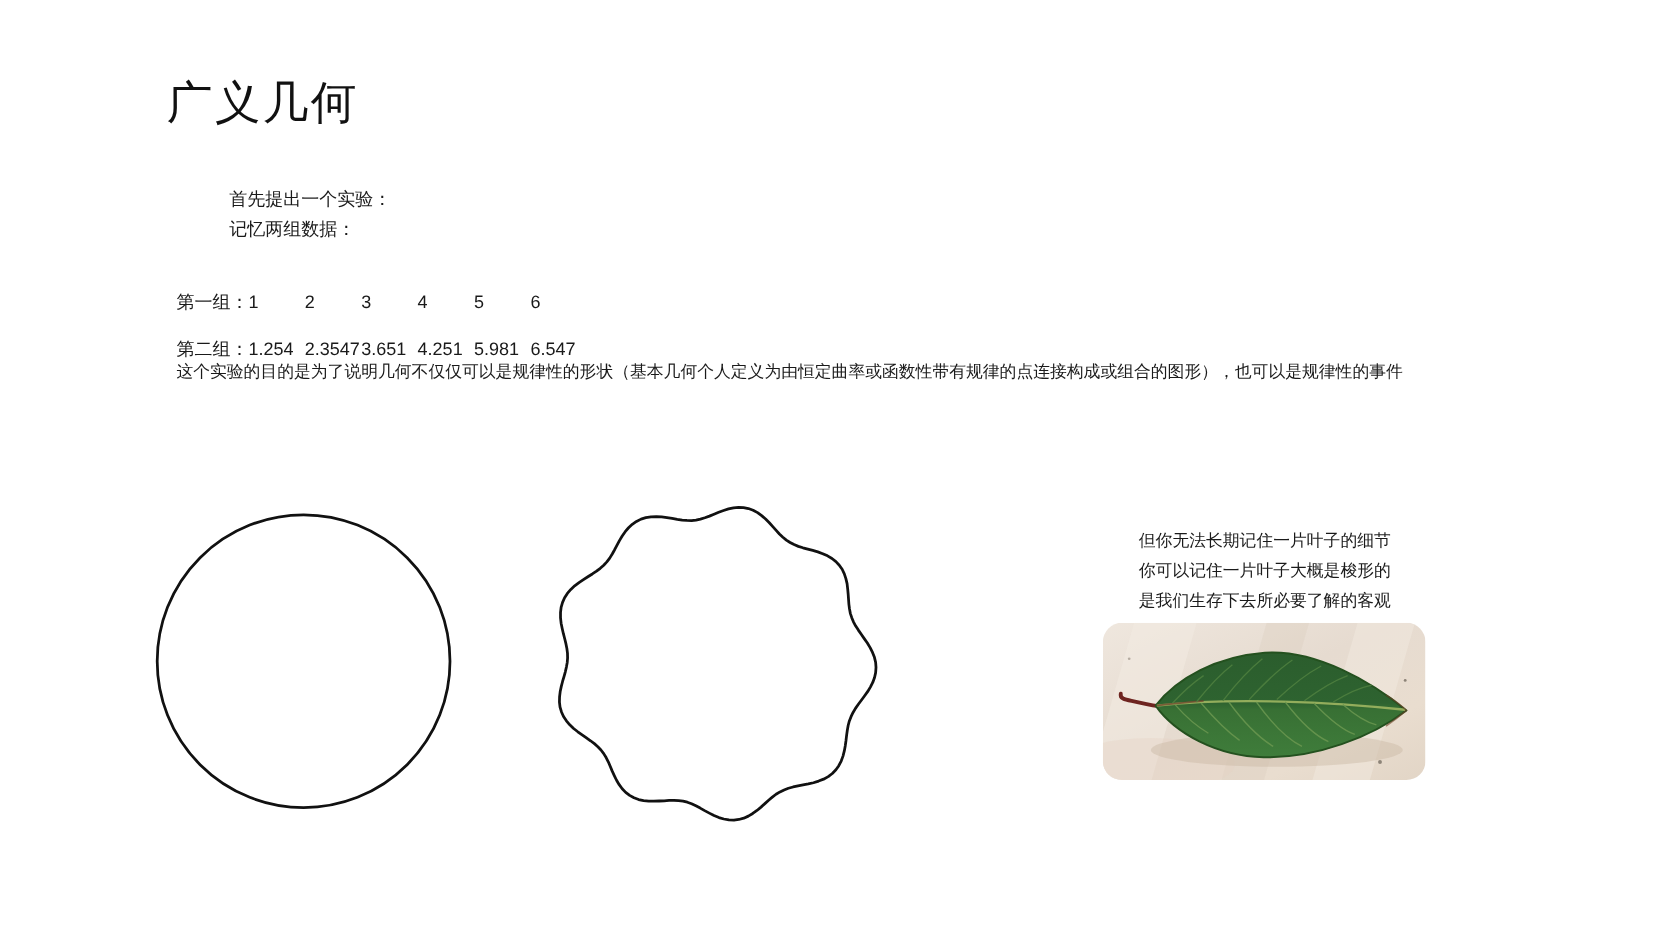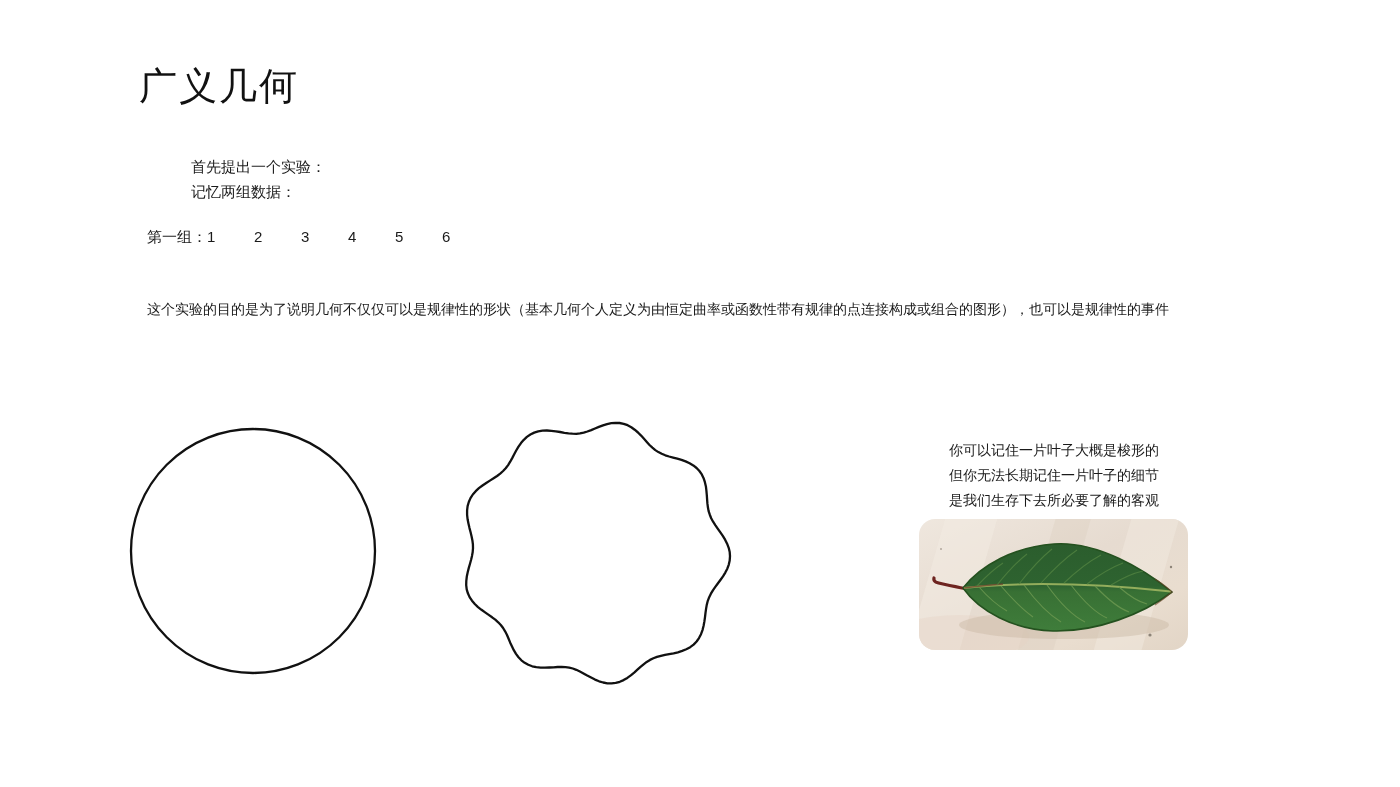--- a/index.html
+++ b/index.html
@@ -15,21 +15,21 @@
     line-height:48px; white-space:nowrap;
   }
   .intro {
     position:absolute; left:147px; top:154px;
     font-size:15px; line-height:25px; white-space:nowrap;margin-left:44px;
   }
   .dataset {
     position:absolute; left:147px; top:225px;
     font-size:15px; line-height:23px;
   }
-  .dataset-row { display:flex; white-space:nowrap; }
+  .dataset-row { display:flex; white-space:nowrap;margin-top:16px; }
   .dataset-label { width:60px; }
   .dataset-value { width:47px; }
   .dataset-value:last-child { width:auto; }
   .paragraph {
     position:absolute; left:147px; top:297px;
     font-size:14px; line-height:25px; white-space:nowrap;text-align:right;
   }
   .figure { position:absolute; }
   .figure-circle { left:127px; top:424px; }
   .figure-irregular { left:457px; top:413px; }
@@ -57,37 +57,46 @@
   <div class="dataset">
     <div class="dataset-row">
       <span class="dataset-label">第一组：</span>
       <span class="dataset-value">1</span>
       <span class="dataset-value">2</span>
       <span class="dataset-value">3</span>
       <span class="dataset-value">4</span>
       <span class="dataset-value">5</span>
       <span class="dataset-value">6</span>
     </div>
+    <div class="dataset-row">
+      <span class="dataset-label">第二组：</span>
+      <span class="dataset-value">1.254</span>
+      <span class="dataset-value">2.3547</span>
+      <span class="dataset-value">3.651</span>
+      <span class="dataset-value">4.251</span>
+      <span class="dataset-value">5.981</span>
+      <span class="dataset-value">6.547</span>
+    </div>
   </div>
 
   <div class="paragraph">
     <div>这个实验的目的是为了说明几何不仅仅可以是规律性的形状（基本几何个人定义为由恒定曲率或函数性带有规律的点连接构成或组合的图形），也可以是规律性的事件</div>
   </div>
 
   <svg class="figure figure-circle" width="252" height="252" viewBox="0 0 252 252">
     <circle cx="126" cy="127" r="122" fill="none" stroke="#111111" stroke-width="2.3"></circle>
   </svg>
 
   <svg class="figure figure-irregular" width="276" height="276" viewBox="0 0 276 276">
     <path d="M272.7,139.0L273.0,143.2L272.7,147.5L271.8,151.6L270.3,155.7L268.3,159.6L266.0,163.4L263.4,167.0L260.8,170.5L258.3,173.9L255.9,177.3L253.9,180.7L252.2,184.2L250.8,187.8L249.8,191.6L249.1,195.6L248.5,199.8L248.0,204.1L247.4,208.4L246.6,212.8L245.5,217.1L244.0,221.2L242.0,225.1L239.6,228.5L236.6,231.6L233.2,234.2L229.3,236.3L225.2,237.9L220.9,239.3L216.6,240.3L212.2,241.1L208.0,241.9L203.9,242.8L200.0,243.9L196.4,245.3L193.0,246.9L189.7,248.9L186.6,251.3L183.5,253.9L180.4,256.7L177.2,259.6L173.8,262.4L170.3,264.9L166.6,267.1L162.8,268.8L158.7,269.9L154.6,270.4L150.4,270.3L146.2,269.5L142.1,268.3L138.0,266.6L134.1,264.6L130.2,262.5L126.5,260.4L122.9,258.5L119.3,256.8L115.8,255.5L112.2,254.6L108.5,254.1L104.6,253.9L100.6,254.0L96.5,254.3L92.3,254.5L87.9,254.7L83.6,254.6L79.3,254.2L75.2,253.3L71.3,251.8L67.7,249.8L64.4,247.3L61.5,244.3L59.0,240.9L56.8,237.2L54.9,233.3L53.1,229.4L51.5,225.5L49.9,221.8L48.1,218.3L46.1,215.0L43.8,212.0L41.2,209.3L38.3,206.7L35.1,204.3L31.7,201.9L28.1,199.4L24.5,196.8L21.0,194.1L17.8,191.0L15.0,187.7L12.6,184.1L10.9,180.3L9.7,176.3L9.2,172.1L9.3,167.8L9.8,163.5L10.7,159.2L11.8,154.9L13.0,150.8L14.1,146.8L15.0,142.9L15.7,139.0L16.0,135.2L15.9,131.3L15.4,127.4L14.6,123.4L13.6,119.3L12.5,115.1L11.5,110.7L10.6,106.3L10.1,101.9L10.1,97.4L10.6,93.1L11.8,89.0L13.5,85.1L15.8,81.5L18.7,78.2L21.9,75.2L25.5,72.5L29.2,70.0L32.9,67.6L36.6,65.3L40.1,63.0L43.2,60.6L46.1,58.0L48.7,55.2L51.1,52.1L53.2,48.7L55.2,45.1L57.2,41.3L59.2,37.5L61.5,33.7L64.0,30.1L66.8,26.8L69.9,23.9L73.4,21.5L77.2,19.6L81.2,18.4L85.5,17.7L89.9,17.5L94.4,17.8L98.8,18.3L103.1,19.0L107.4,19.8L111.5,20.4L115.4,20.7L119.3,20.8L123.0,20.4L126.7,19.6L130.4,18.5L134.2,17.1L138.0,15.5L141.9,13.9L146.0,12.4L150.1,11.1L154.3,10.2L158.5,9.8L162.6,10.0L166.7,10.8L170.6,12.2L174.3,14.2L177.7,16.7L181.0,19.5L184.1,22.6L187.0,25.8L189.8,29.0L192.5,32.0L195.4,34.7L198.3,37.1L201.4,39.1L204.7,40.8L208.3,42.3L212.1,43.5L216.1,44.6L220.3,45.7L224.5,46.9L228.6,48.4L232.6,50.2L236.3,52.4L239.6,55.0L242.4,58.0L244.8,61.4L246.6,65.2L247.9,69.2L248.9,73.4L249.4,77.7L249.8,82.0L250.1,86.3L250.4,90.4L250.9,94.3L251.6,98.1L252.8,101.7L254.2,105.2L256.1,108.7L258.3,112.1L260.7,115.6L263.2,119.2L265.8,122.9L268.1,126.7L270.1,130.7L271.7,134.8L272.7,139.0Z" fill="none" stroke="#111111" stroke-width="2.3" stroke-linejoin="round"></path>
   </svg>
 
   <div class="leaf-note">
+    <div>但你无法长期记住一片叶子的细节</div>
     <div>你可以记住一片叶子大概是梭形的</div>
-    <div>但你无法长期记住一片叶子的细节</div>
     <div>是我们生存下去所必要了解的客观</div>
   </div>
 
   <div class="leaf-photo">
     <svg width="269" height="131" viewBox="0 0 269 131">
       <defs>
         <linearGradient id="bgGrad" x1="0" y1="0" x2="1" y2="1">
           <stop offset="0" stop-color="#efe7de"></stop>
           <stop offset="0.45" stop-color="#e6dbd0"></stop>
           <stop offset="0.75" stop-color="#e9ddcf"></stop>

